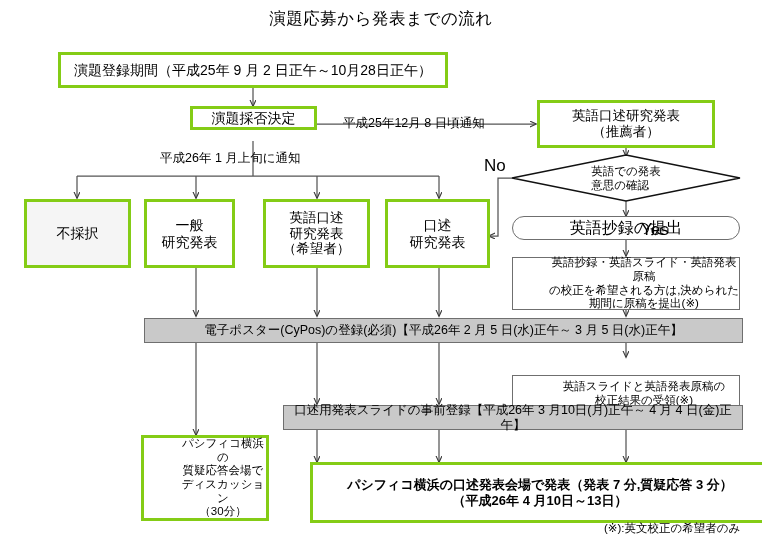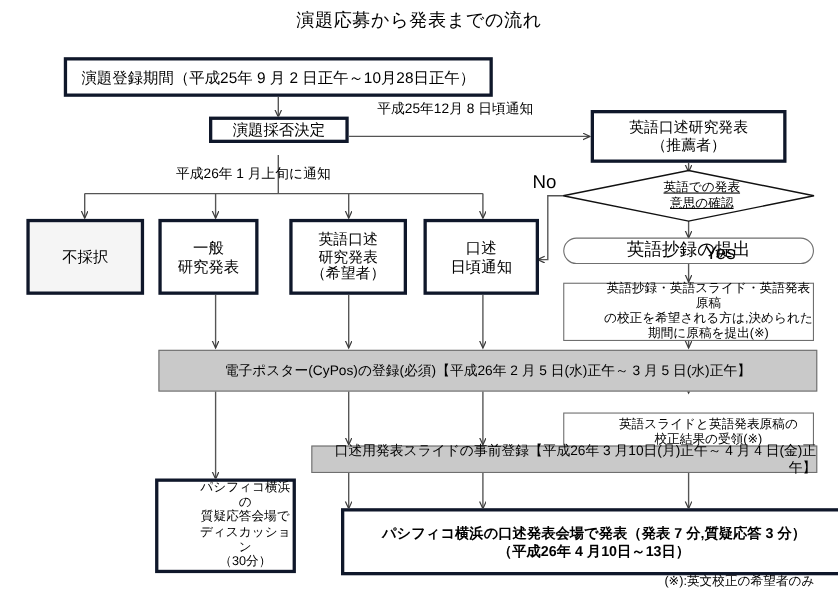--- a/index.html
+++ b/index.html
@@ -27,21 +27,21 @@
     display:flex;
     align-items:center;
     justify-content:center;
     text-align:center;
     background:#ffffff;
     line-height:1.18;
     white-space:pre-line;
     z-index:2;
   }
   
-  .thick{ border:3px solid #0f172a; }
+  .thick{ border:3px solid #84cc16; }
   
   .thin{ border:1px solid #6f6f6f; }
   
   .fill-grey{ background:#c9c9c9; }
   .fill-soft{ background:#f5f5f5; }
 
   .title{
     position:absolute;
     left:0; top:8px;
     width:762px;
@@ -69,31 +69,30 @@
     font-size:11.5px;
     white-space:nowrap;
     z-index:3;
   }
   .diamond-wrap{
     position:absolute;
     z-index:2;
   }
   .diamond-text{
     position:absolute;
-    left:12px; top:0;
+    left:0; top:0;
     width:100%; height:100%;
     display:flex;
     flex-direction:column;
     align-items:center;
     justify-content:center;
     font-size:11.5px;
     line-height:1.25;
     white-space:pre-line;
-    text-align:center;
-    text-decoration:underline;
+    text-align:left;
   }
   .fs115{ font-size:11.5px;padding-left:36px; }
   .fs12{ font-size:16px;border-radius:12px; }
   .fs125{ font-size:12.5px; }
   .fs13{ font-size:13px; }
   .fs135{ font-size:13.5px; }
   .fs14{ font-size:14px; }
   .bold{ font-weight:bold; }
 </style>
 </head>
@@ -155,21 +154,21 @@
 
     <polygon points="626,155 740,178 626,201 512,178" fill="#ffffff" stroke="#111111" stroke-width="1.3"></polygon>
   </svg>
 
   <div class="title">演題応募から発表までの流れ</div>
 
   <div class="node thick fs14" style="left:58px; top:52px; width:390px; height:36px;">演題登録期間（平成25年 9 月 2 日正午～10月28日正午）</div>
 
   <div class="node thick fs14" style="left:190px; top:106px; width:127px; height:24px;">演題採否決定</div>
 
-  <div class="edge-label" style="left:343px; top:91px;">平成25年12月 8 日頃通知</div>
+  <div class="edge-label" style="left:343px; top:115px;">平成25年12月 8 日頃通知</div>
 
   <div class="node thick fs135" style="left:537px; top:100px; width:178px; height:48px;">英語口述研究発表
 （推薦者）</div>
 
   <div class="edge-label" style="left:160px; top:150px;">平成26年 1 月上旬に通知</div>
 
   <div class="diamond-wrap" style="left:512px; top:155px; width:228px; height:46px;">
     <div class="diamond-text">英語での発表
 意思の確認</div>
   </div>
@@ -181,34 +180,34 @@
   <div class="node thick fill-soft fs14" style="left:24px; top:199px; width:107px; height:69px;">不採択</div>
 
   <div class="node thick fs14" style="left:144px; top:199px; width:91px; height:69px;">一般
 研究発表</div>
 
   <div class="node thick fs135" style="left:263px; top:199px; width:107px; height:69px;">英語口述
 研究発表
 （希望者）</div>
 
   <div class="node thick fs14" style="left:385px; top:199px; width:105px; height:69px;">口述
-日頃通知</div>
+研究発表</div>
 
   <div class="node thin fs12" style="left:512px; top:216px; width:228px; height:24px;">英語抄録の提出</div>
 
   <div class="node thin fs115" style="left:512px; top:257px; width:228px; height:53px;">英語抄録・英語スライド・英語発表原稿
 の校正を希望される方は,決められた
 期間に原稿を提出(※)</div>
 
-  <div class="node thin fill-grey fs125" style="left:144px; top:318px; width:599px; height:38px;">電子ポスター(CyPos)の登録(必須)【平成26年 2 月 5 日(水)正午～ 3 月 5 日(水)正午】</div>
+  <div class="node thin fill-grey fs125" style="left:144px; top:318px; width:599px; height:25px;">電子ポスター(CyPos)の登録(必須)【平成26年 2 月 5 日(水)正午～ 3 月 5 日(水)正午】</div>
 
   <div class="node thin fs115" style="left:512px; top:375px; width:228px; height:37px;">英語スライドと英語発表原稿の
 校正結果の受領(※)</div>
 
-  <div class="node thin fill-grey fs125" style="left:283px; top:405px; width:460px; height:25px;text-align:right;">口述用発表スライドの事前登録【平成26年 3 月10日(月)正午～ 4 月 4 日(金)正午】</div>
+  <div class="node thin fill-grey fs125" style="left:283px; top:405px; width:460px; height:25px;">口述用発表スライドの事前登録【平成26年 3 月10日(月)正午～ 4 月 4 日(金)正午】</div>
 
   <div class="node thick fs115" style="left:141px; top:435px; width:128px; height:86px;">パシフィコ横浜の
 質疑応答会場で
 ディスカッション
 （30分）</div>
 
   <div class="node thick bold fs13" style="left:283px; top:462px; width:460px; height:61px;margin-left:27px;">パシフィコ横浜の口述発表会場で発表（発表 7 分,質疑応答 3 分）
 （平成26年 4 月10日～13日）</div>
 
   <div class="footnote" style="left:604px; top:521px;">(※):英文校正の希望者のみ</div>

